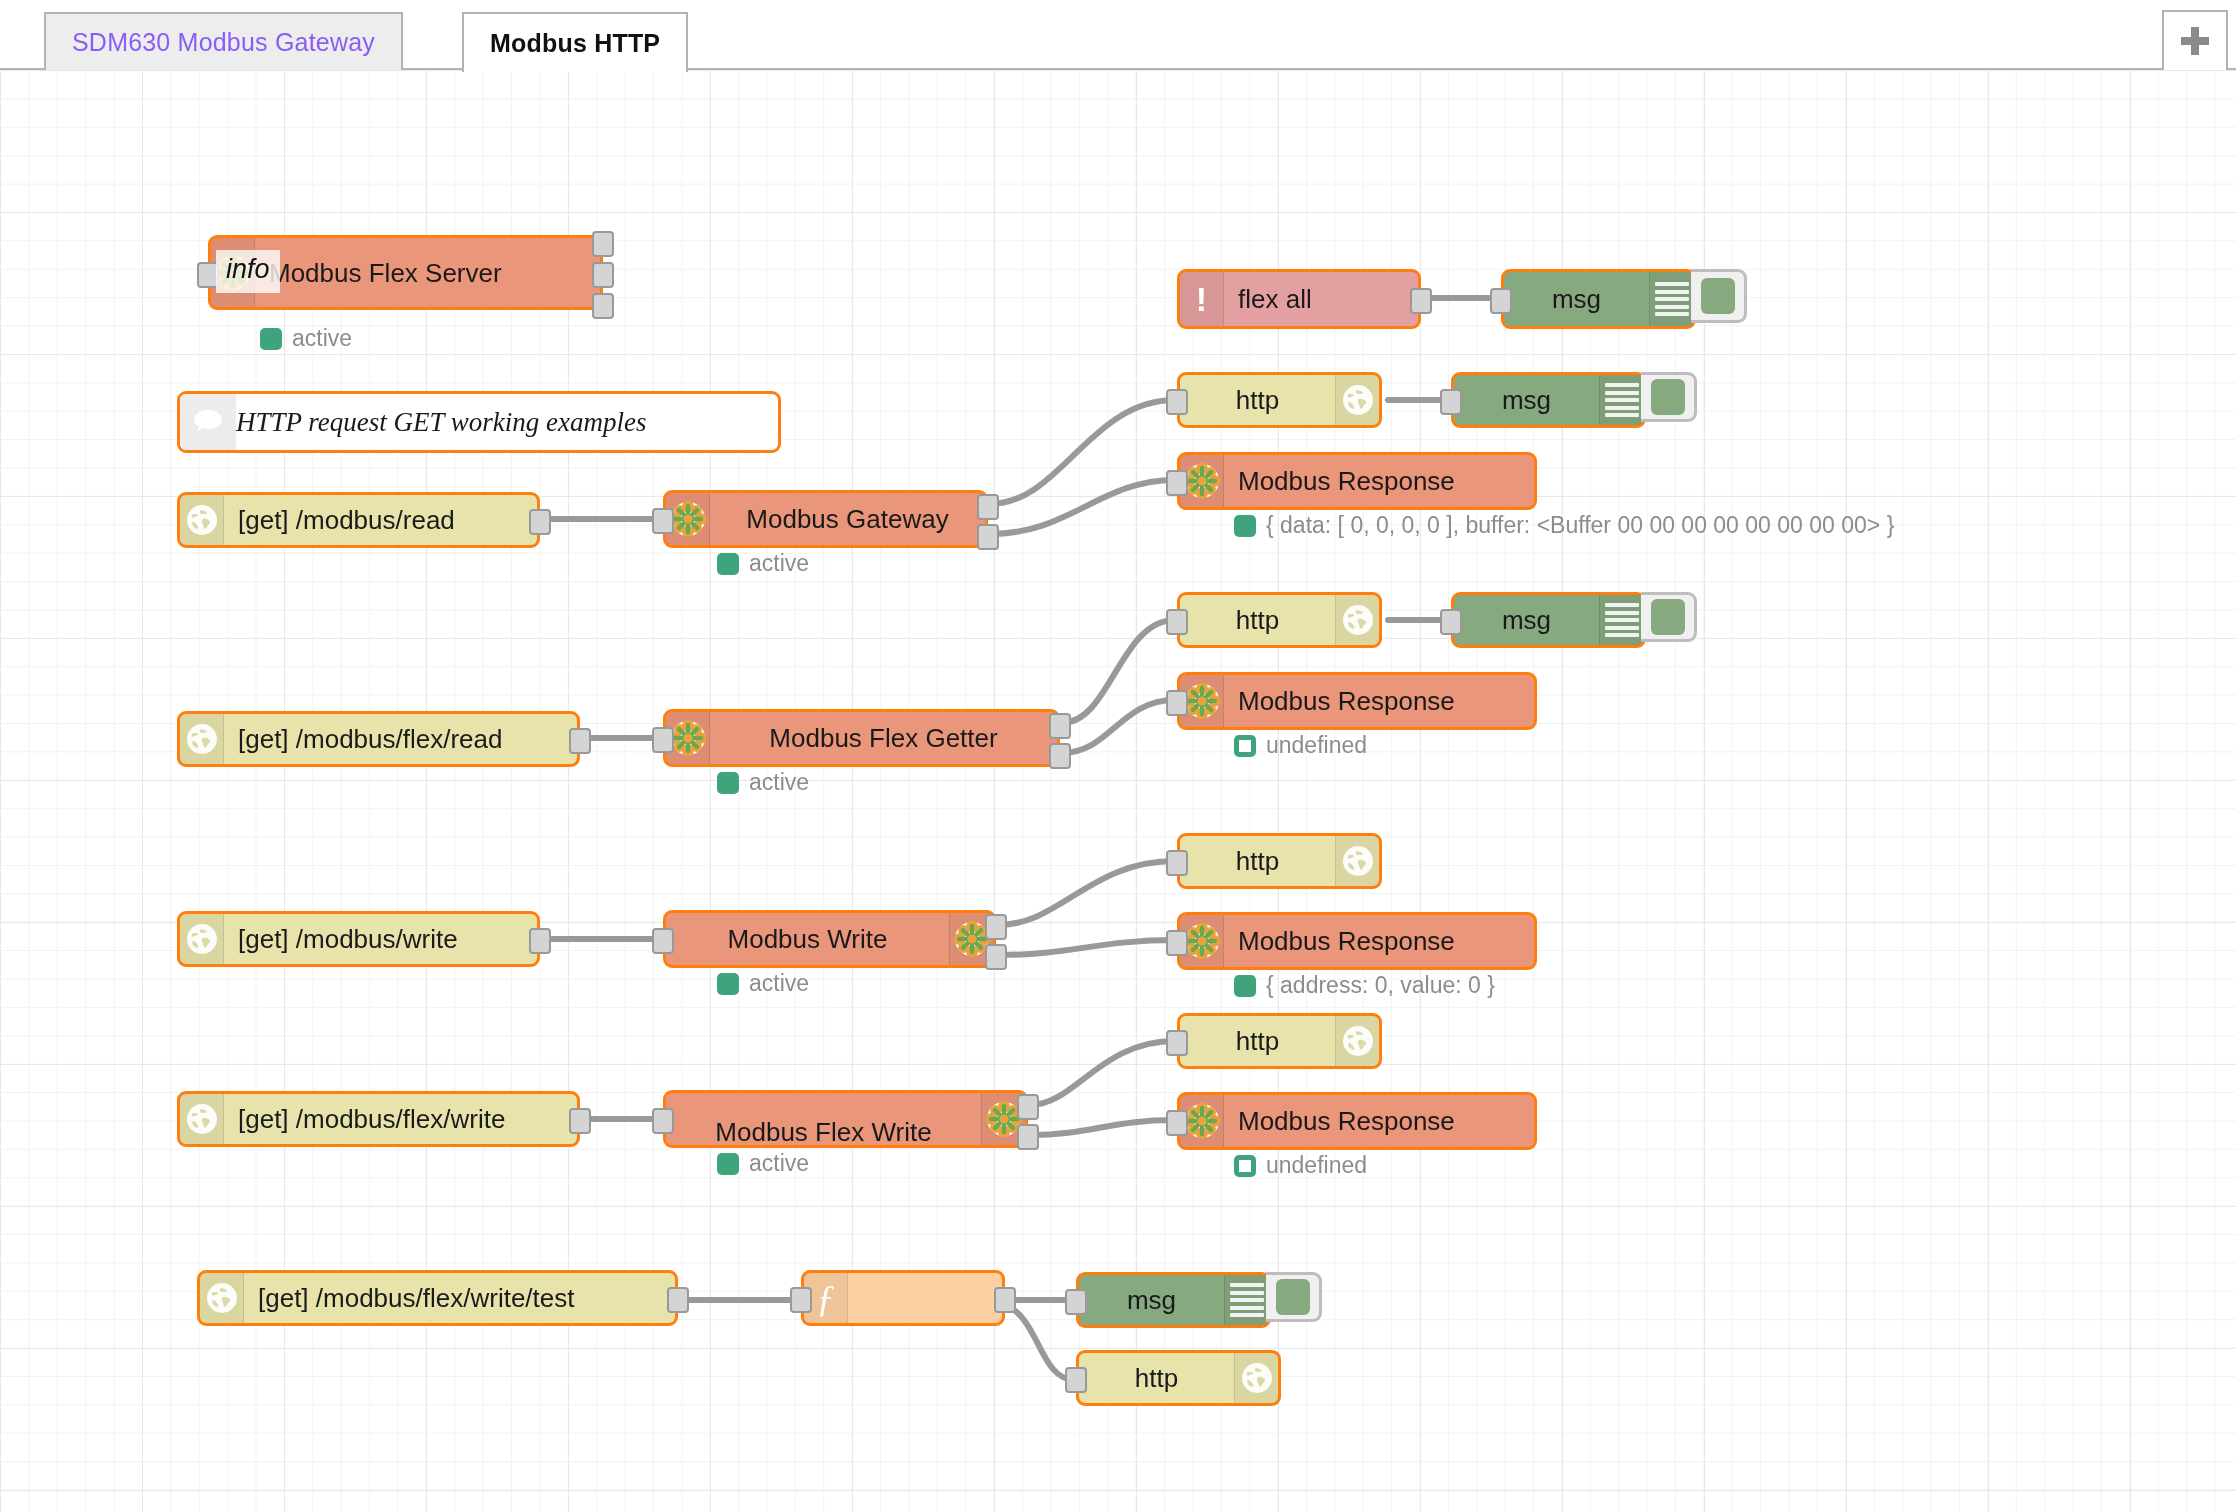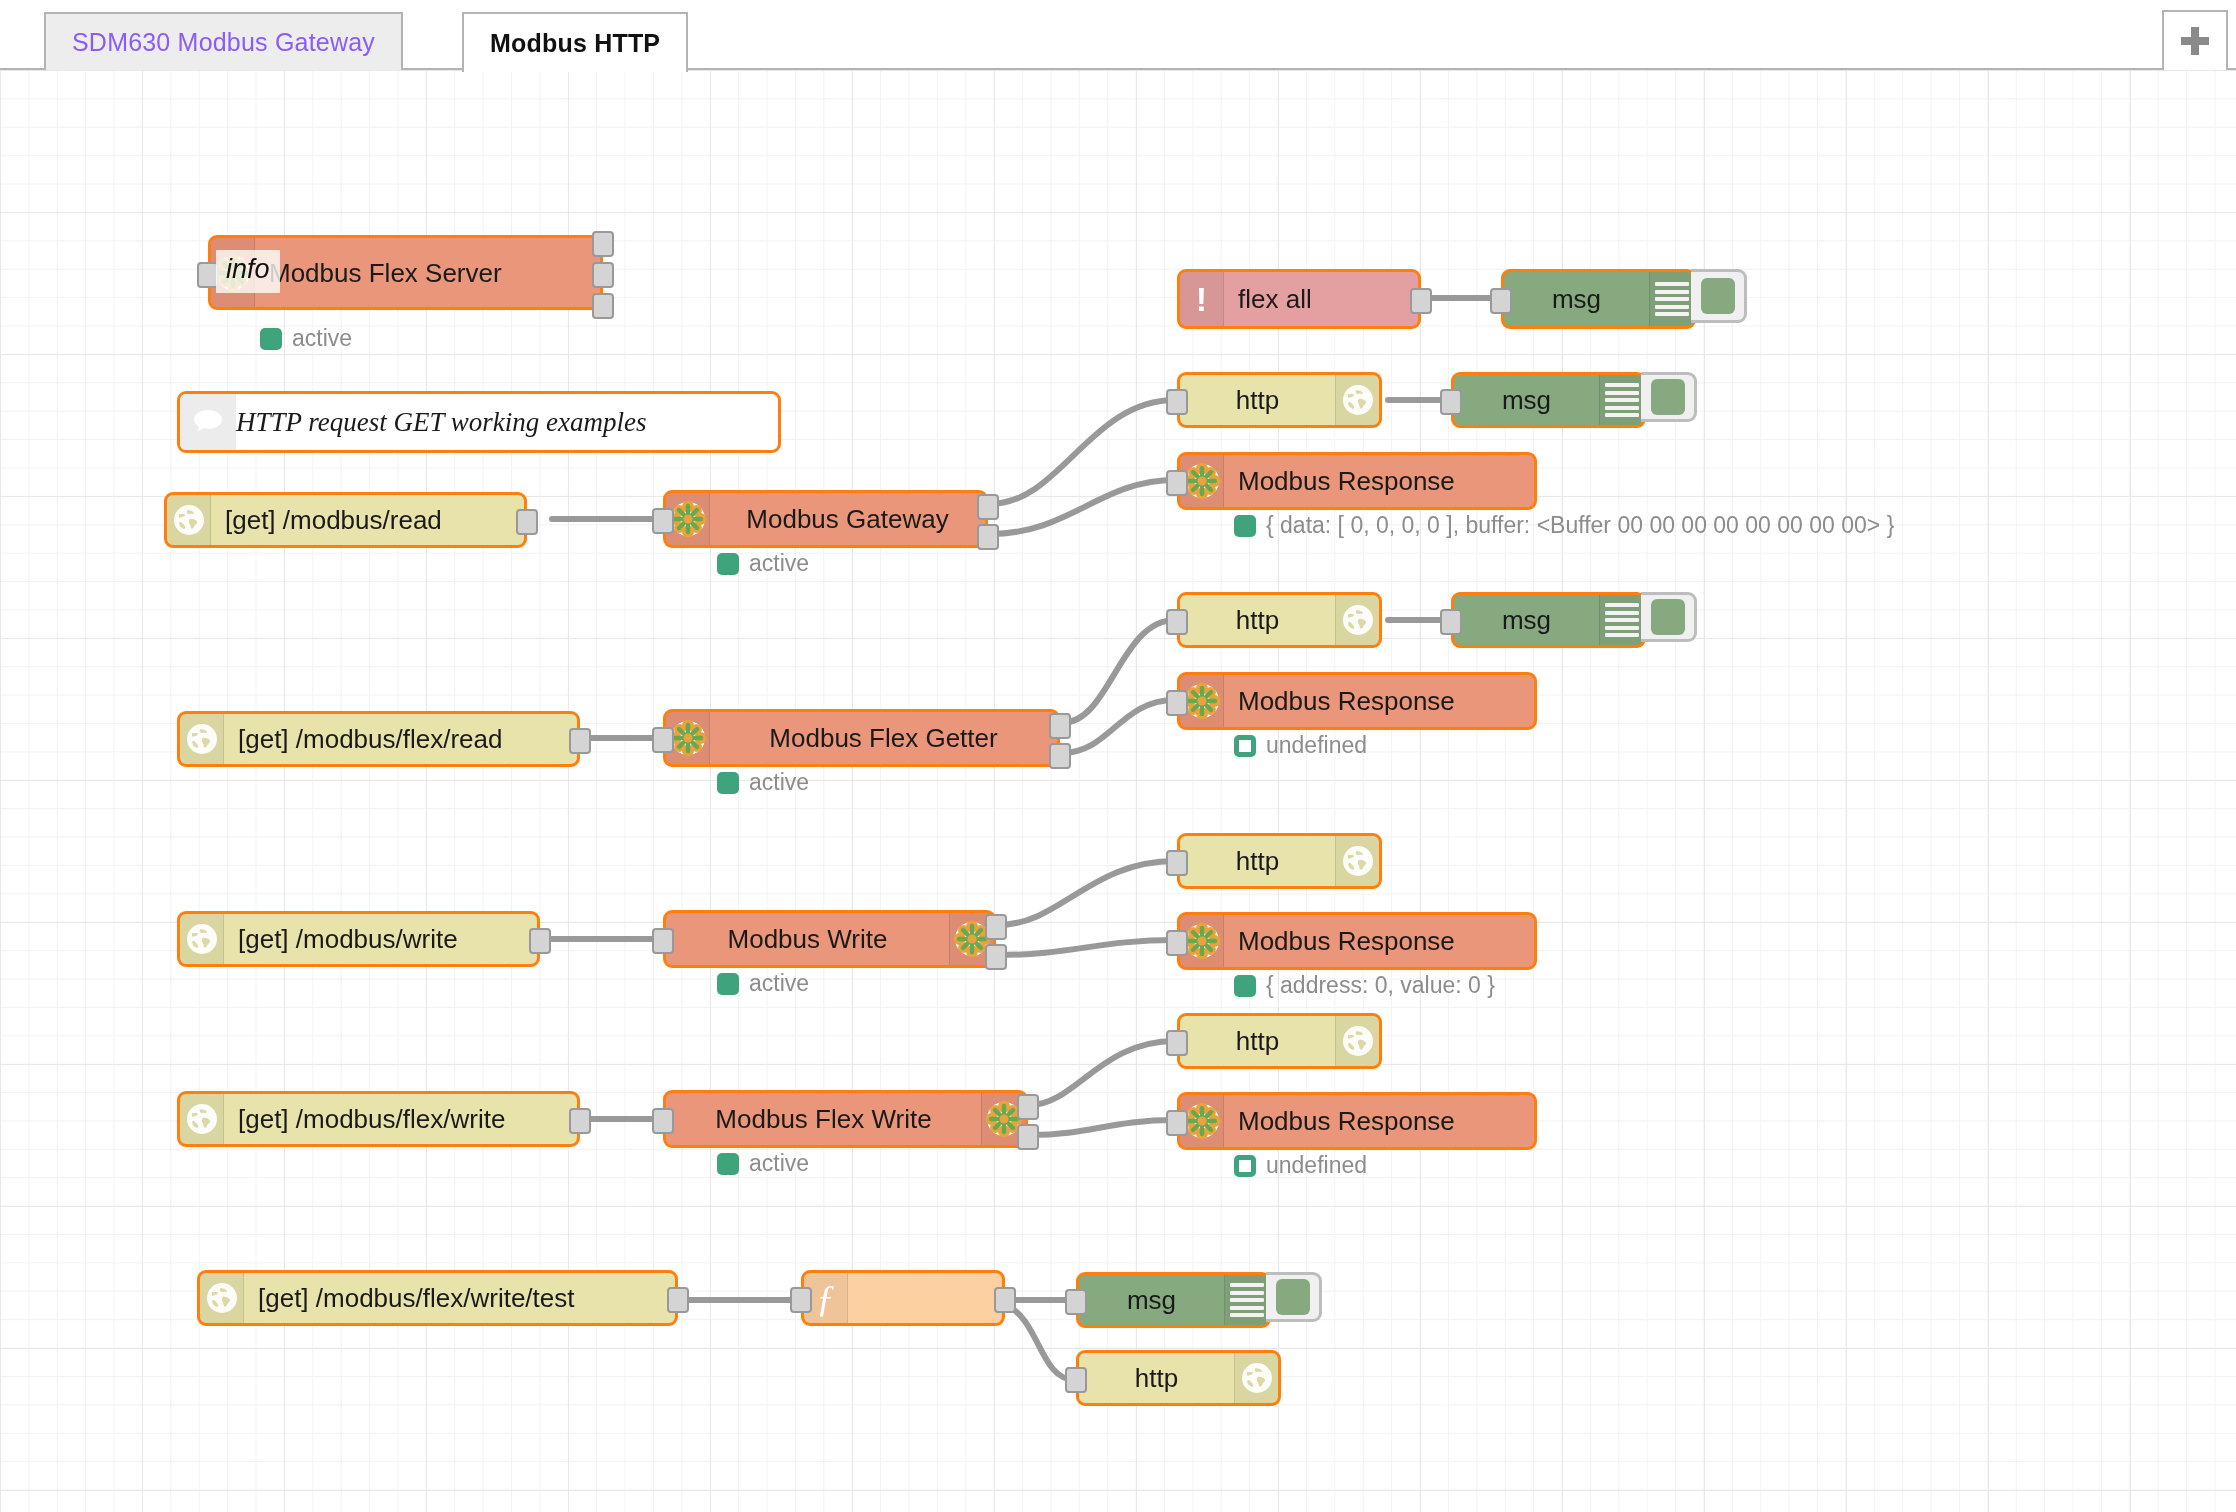--- a/index.html
+++ b/index.html
@@ -309,21 +309,21 @@
           <i></i>
           <i></i>
           <i></i>
         </span>
     </div>
     <div class="dbg-btn">
       <span class="sq"></span>
     </div>
   </div>
 
-  <div class="node c-http" style="left:164px; top:422px; width:363px; height:56px;">
+  <div class="node c-http" style="left:177px; top:422px; width:363px; height:56px;">
     <div class="icon-box left shade">
       <svg width="34" height="34" viewBox="0 0 34 34" aria-hidden="true">
         <circle cx="17" cy="17" r="15" fill="#ffffff" opacity="0.92"></circle>
         <g fill="#dcd9a8">
           <path d="M7 11c2 .5 3.5-.6 5.3.2 1.3.6.4 2.2-.8 2.4-1.6.3-3 1.6-4.6 1z"></path>
           <path d="M15 7.5c2.4-.6 4.8.4 6.6 1.8.8.6-.2 1.8-1.2 1.6-1.6-.3-3.6.6-4.9-.5-.8-.7-.9-2.4-.5-2.9z"></path>
           <path d="M18 16c2.6-.7 5 .6 6.8 2.3 1 1-.3 2.6-1.4 3.4-1.5 1-1.2 3.2-2.8 3.9-1.4.6-2-1.4-2.1-2.7-.1-1.6-1.9-2.7-1.6-4.4.1-1 .4-2.2 1.1-2.5z"></path>
           <path d="M8 19c1.6-.4 2.7 1.3 3.6 2.6.7 1.1 2.1 2.3 1.5 3.6-.6 1.2-2.3.3-3.3-.4-1.5-1-2.6-2.6-2.6-4.4 0-.6.3-1.3.8-1.4z"></path>
         </g>
       </svg>
@@ -647,21 +647,21 @@
           <path d="M15 7.5c2.4-.6 4.8.4 6.6 1.8.8.6-.2 1.8-1.2 1.6-1.6-.3-3.6.6-4.9-.5-.8-.7-.9-2.4-.5-2.9z"></path>
           <path d="M18 16c2.6-.7 5 .6 6.8 2.3 1 1-.3 2.6-1.4 3.4-1.5 1-1.2 3.2-2.8 3.9-1.4.6-2-1.4-2.1-2.7-.1-1.6-1.9-2.7-1.6-4.4.1-1 .4-2.2 1.1-2.5z"></path>
           <path d="M8 19c1.6-.4 2.7 1.3 3.6 2.6.7 1.1 2.1 2.3 1.5 3.6-.6 1.2-2.3.3-3.3-.4-1.5-1-2.6-2.6-2.6-4.4 0-.6.3-1.3.8-1.4z"></path>
         </g>
       </svg>
     </div>
     <div class="label left">[get] /modbus/flex/write</div>
     <div class="port out" style="top:14px;"></div>
   </div>
 
-  <div class="node c-modbus" style="left:663px; top:1020px; width:365px; height:58px;">
+  <div class="node c-modbus" style="left:663px; top:1020px; width:365px; height:58px;align-items:flex-end;">
     <div class="port in" style="top:15px;"></div>
     <div class="label center">Modbus Flex Write</div>
     <div class="icon-box right shade">
       <svg width="40" height="40" viewBox="0 0 40 40" aria-hidden="true">
         <circle cx="20" cy="20" r="17" fill="#ffffff"></circle>
         <g fill="#e8a33d">
           <circle cx="20" cy="7.5" r="6"></circle>
             <circle cx="20" cy="32.5" r="6"></circle>
           <circle cx="7.5" cy="20" r="6"></circle>
             <circle cx="32.5" cy="20" r="6"></circle>

